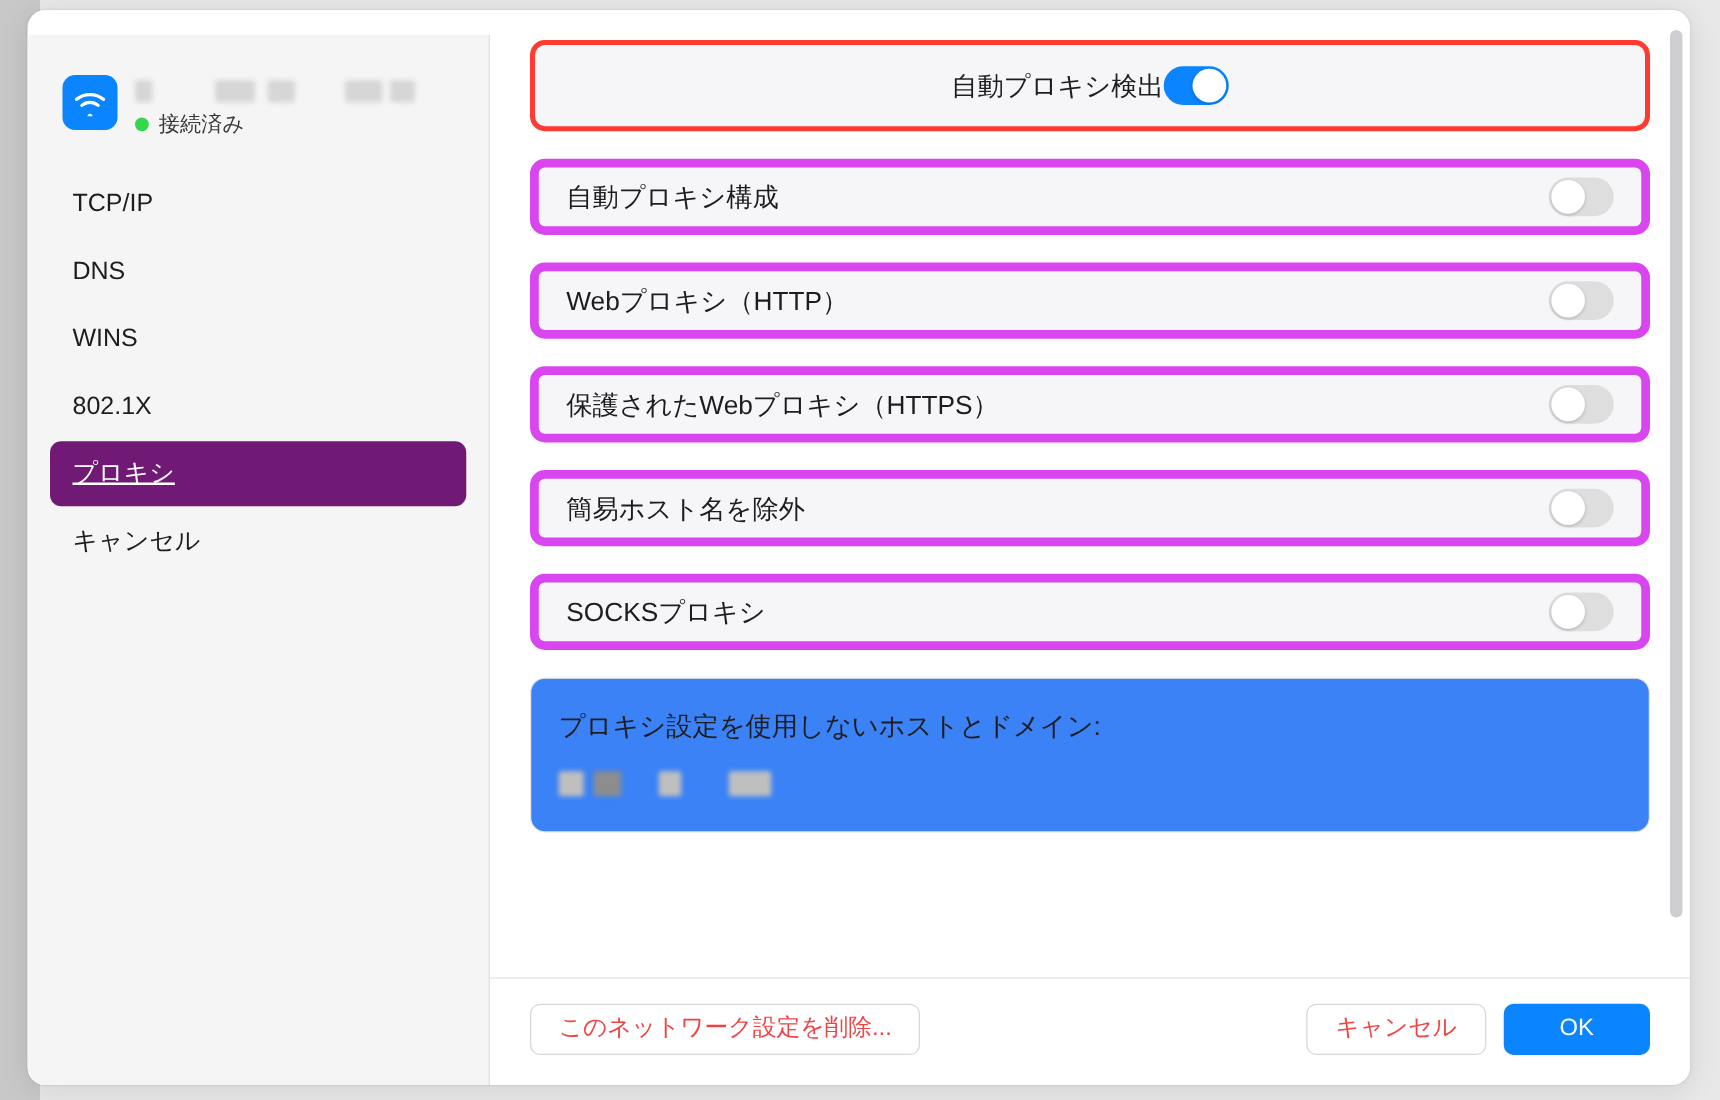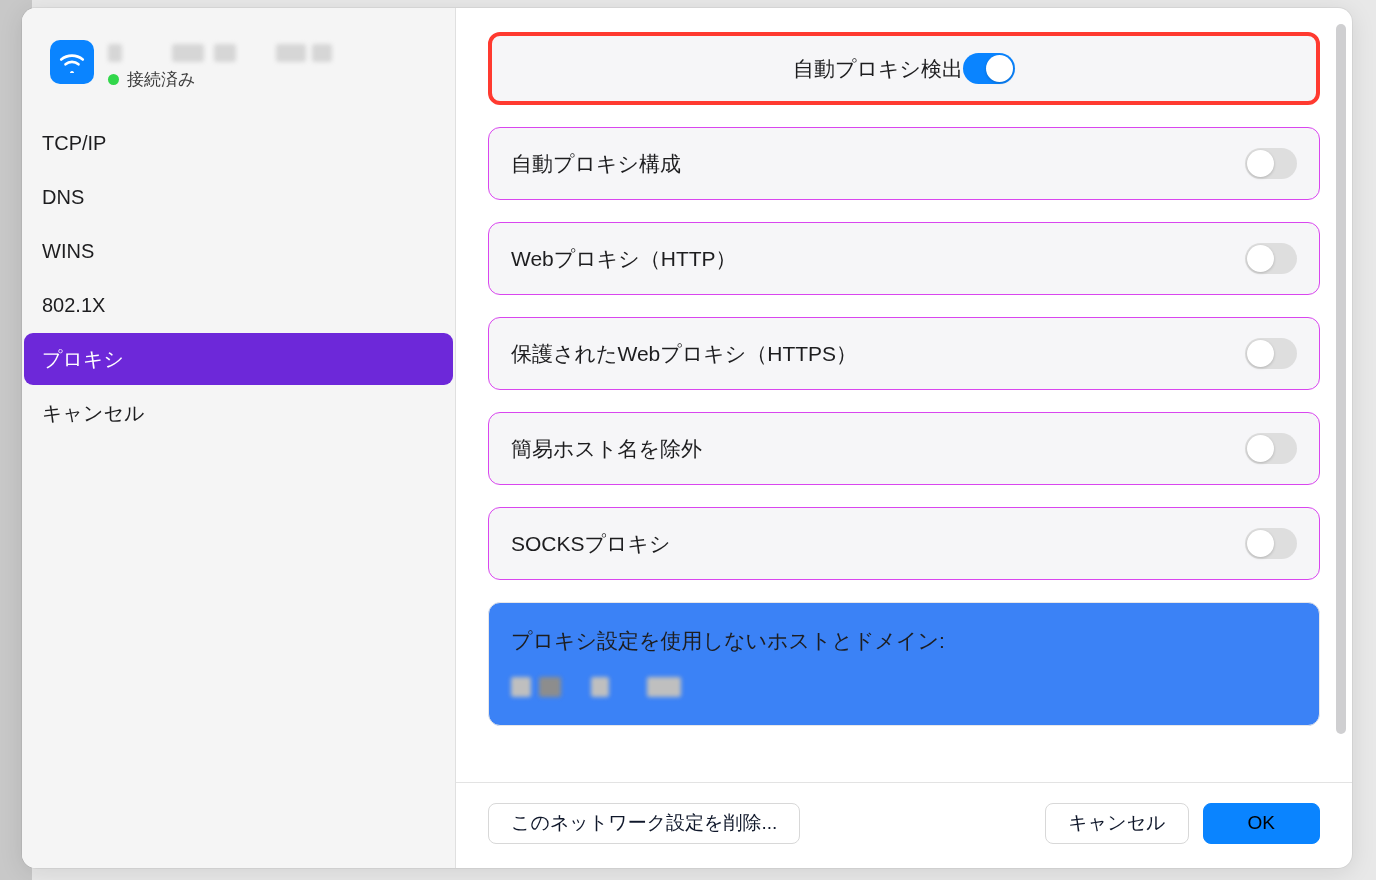--- a/index.html
+++ b/index.html
@@ -33,24 +33,25 @@
       width: 1330px;
       height: 860px;
       display: flex;
       background: #fff;
       border-radius: 14px;
       box-shadow: 0 4px 24px rgba(0,0,0,0.1), 0 0 0 1px rgba(0,0,0,0.05);
       overflow: hidden;
     }
 
     .sidebar {
-      width: 434px;
+      width: 370px;
       background: #f5f5f5;
       border-right: 1px solid #e0e0e0;
       padding-top: 18px;
+      margin-top: 20px;
     }
 
     .conn-header {
       padding: 14px 22px 24px 28px;
       display: flex;
       align-items: flex-start;
       gap: 14px;
     }
 
     .wifi-icon {
@@ -96,56 +97,57 @@
     }
 
     .status-dot {
       width: 11px;
       height: 11px;
       border-radius: 50%;
       background: #32d74b;
     }
 
     .nav-list {
-      padding: 2px 2px;
+      padding: 2px 18px;
     }
 
     .nav-item {
       padding: 16px 18px;
       font-size: 20px;
       color: #1d1d1f;
       border-radius: 9px;
       cursor: default;
       line-height: 1;
       margin-bottom: 2px;
     }
 
     .nav-item.selected {
-      background: #6d28d9;
+      background: #701a75;
       color: #fff;
+      text-decoration: underline;
     }
 
     .main {
       flex: 1;
       position: relative;
       display: flex;
       flex-direction: column;
     }
 
     .scroll-area {
       flex: 1;
       padding: 24px 32px 18px 32px;
       overflow: visible;
     }
 
     .row {
       background: #f6f6f8;
-      border: 1px solid #d946ef;
+      border: 7px solid #d946ef;
       border-radius: 12px;
-      padding: 20px 22px;
+      padding: 8px 22px;
       display: flex;
       align-items: center;
       justify-content: space-between;
       margin-bottom: 22px;
     }
 
     .row-label {
       font-size: 21px;
       color: #1d1d1f;
     }
@@ -210,34 +212,34 @@
       justify-content: space-between;
       align-items: center;
     }
 
     .btn {
       padding: 8px 22px;
       border-radius: 8px;
       font-size: 19px;
       border: 1px solid #d8d8d8;
       background: #fff;
-      color: #0f172a;
+      color: #ef4444;
       cursor: default;
       line-height: 1.2;
     }
 
     .btn-group {
       display: flex;
       gap: 14px;
     }
 
     .btn.primary {
       background: #0a84ff;
       border-color: #0a84ff;
-      color: #000000;
+      color: #ffffff;
       padding: 8px 44px;
     }
 
     .scrollbar {
       position: absolute;
       right: 6px;
       top: 16px;
       width: 10px;
       height: 710px;
       border-radius: 6px;

